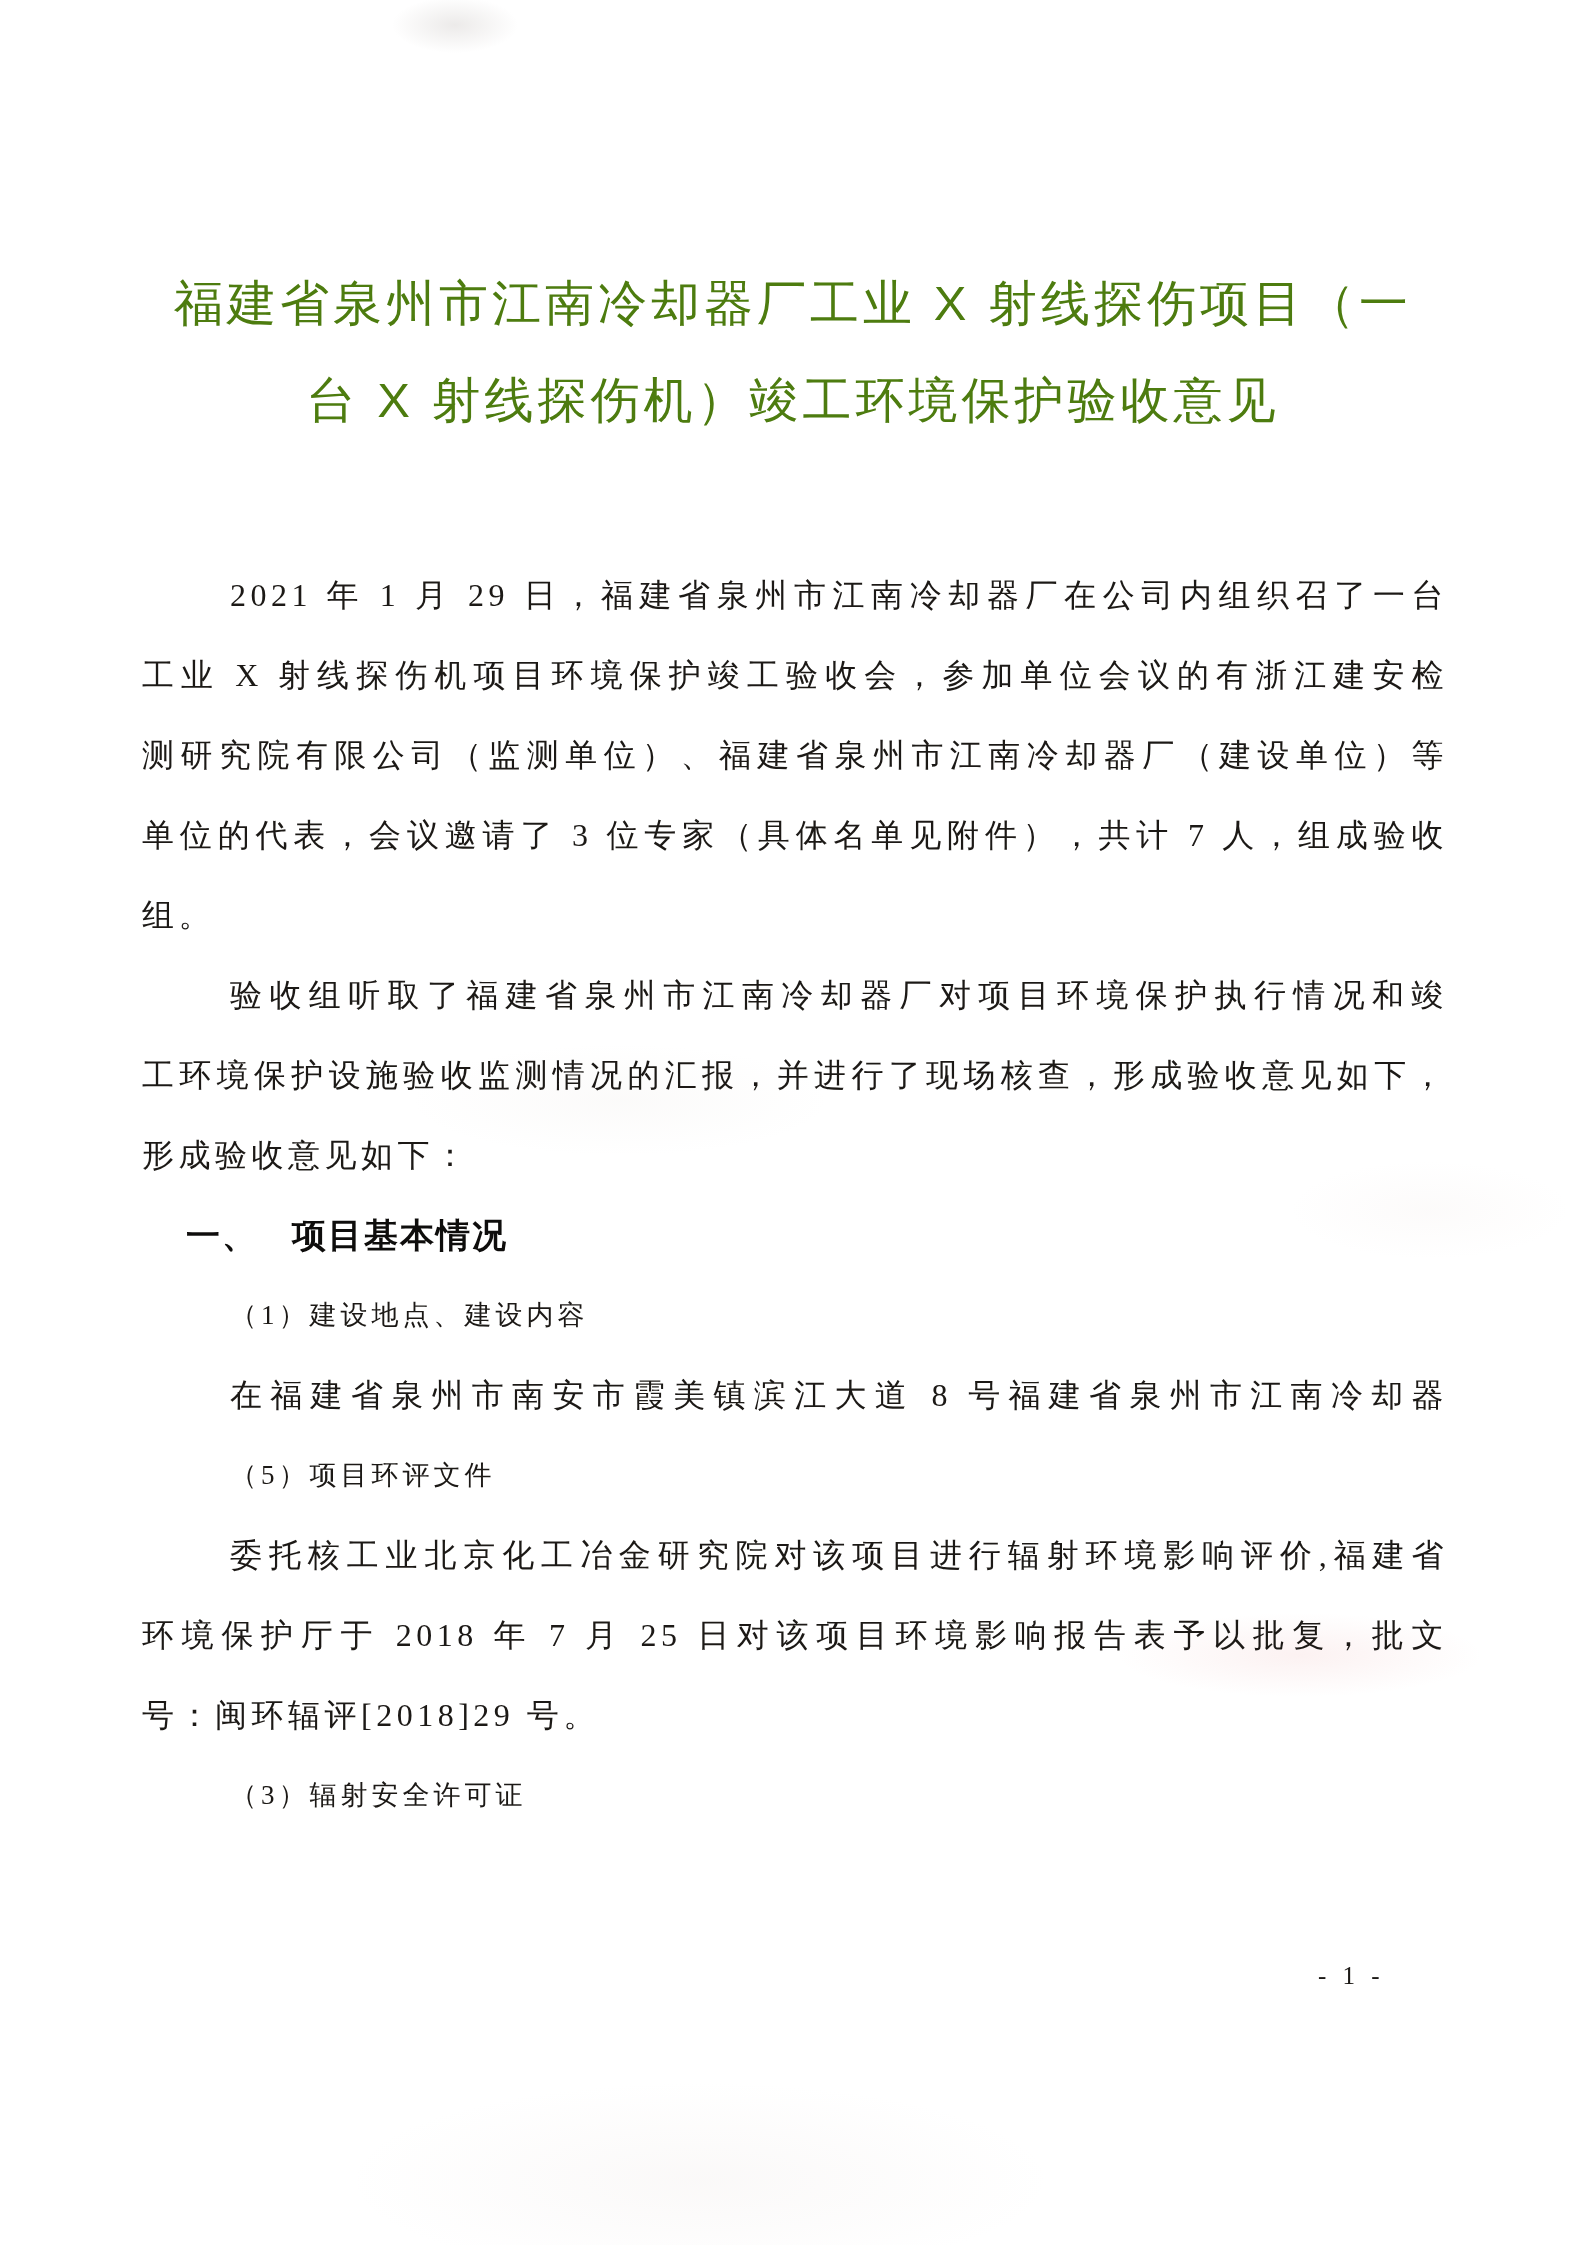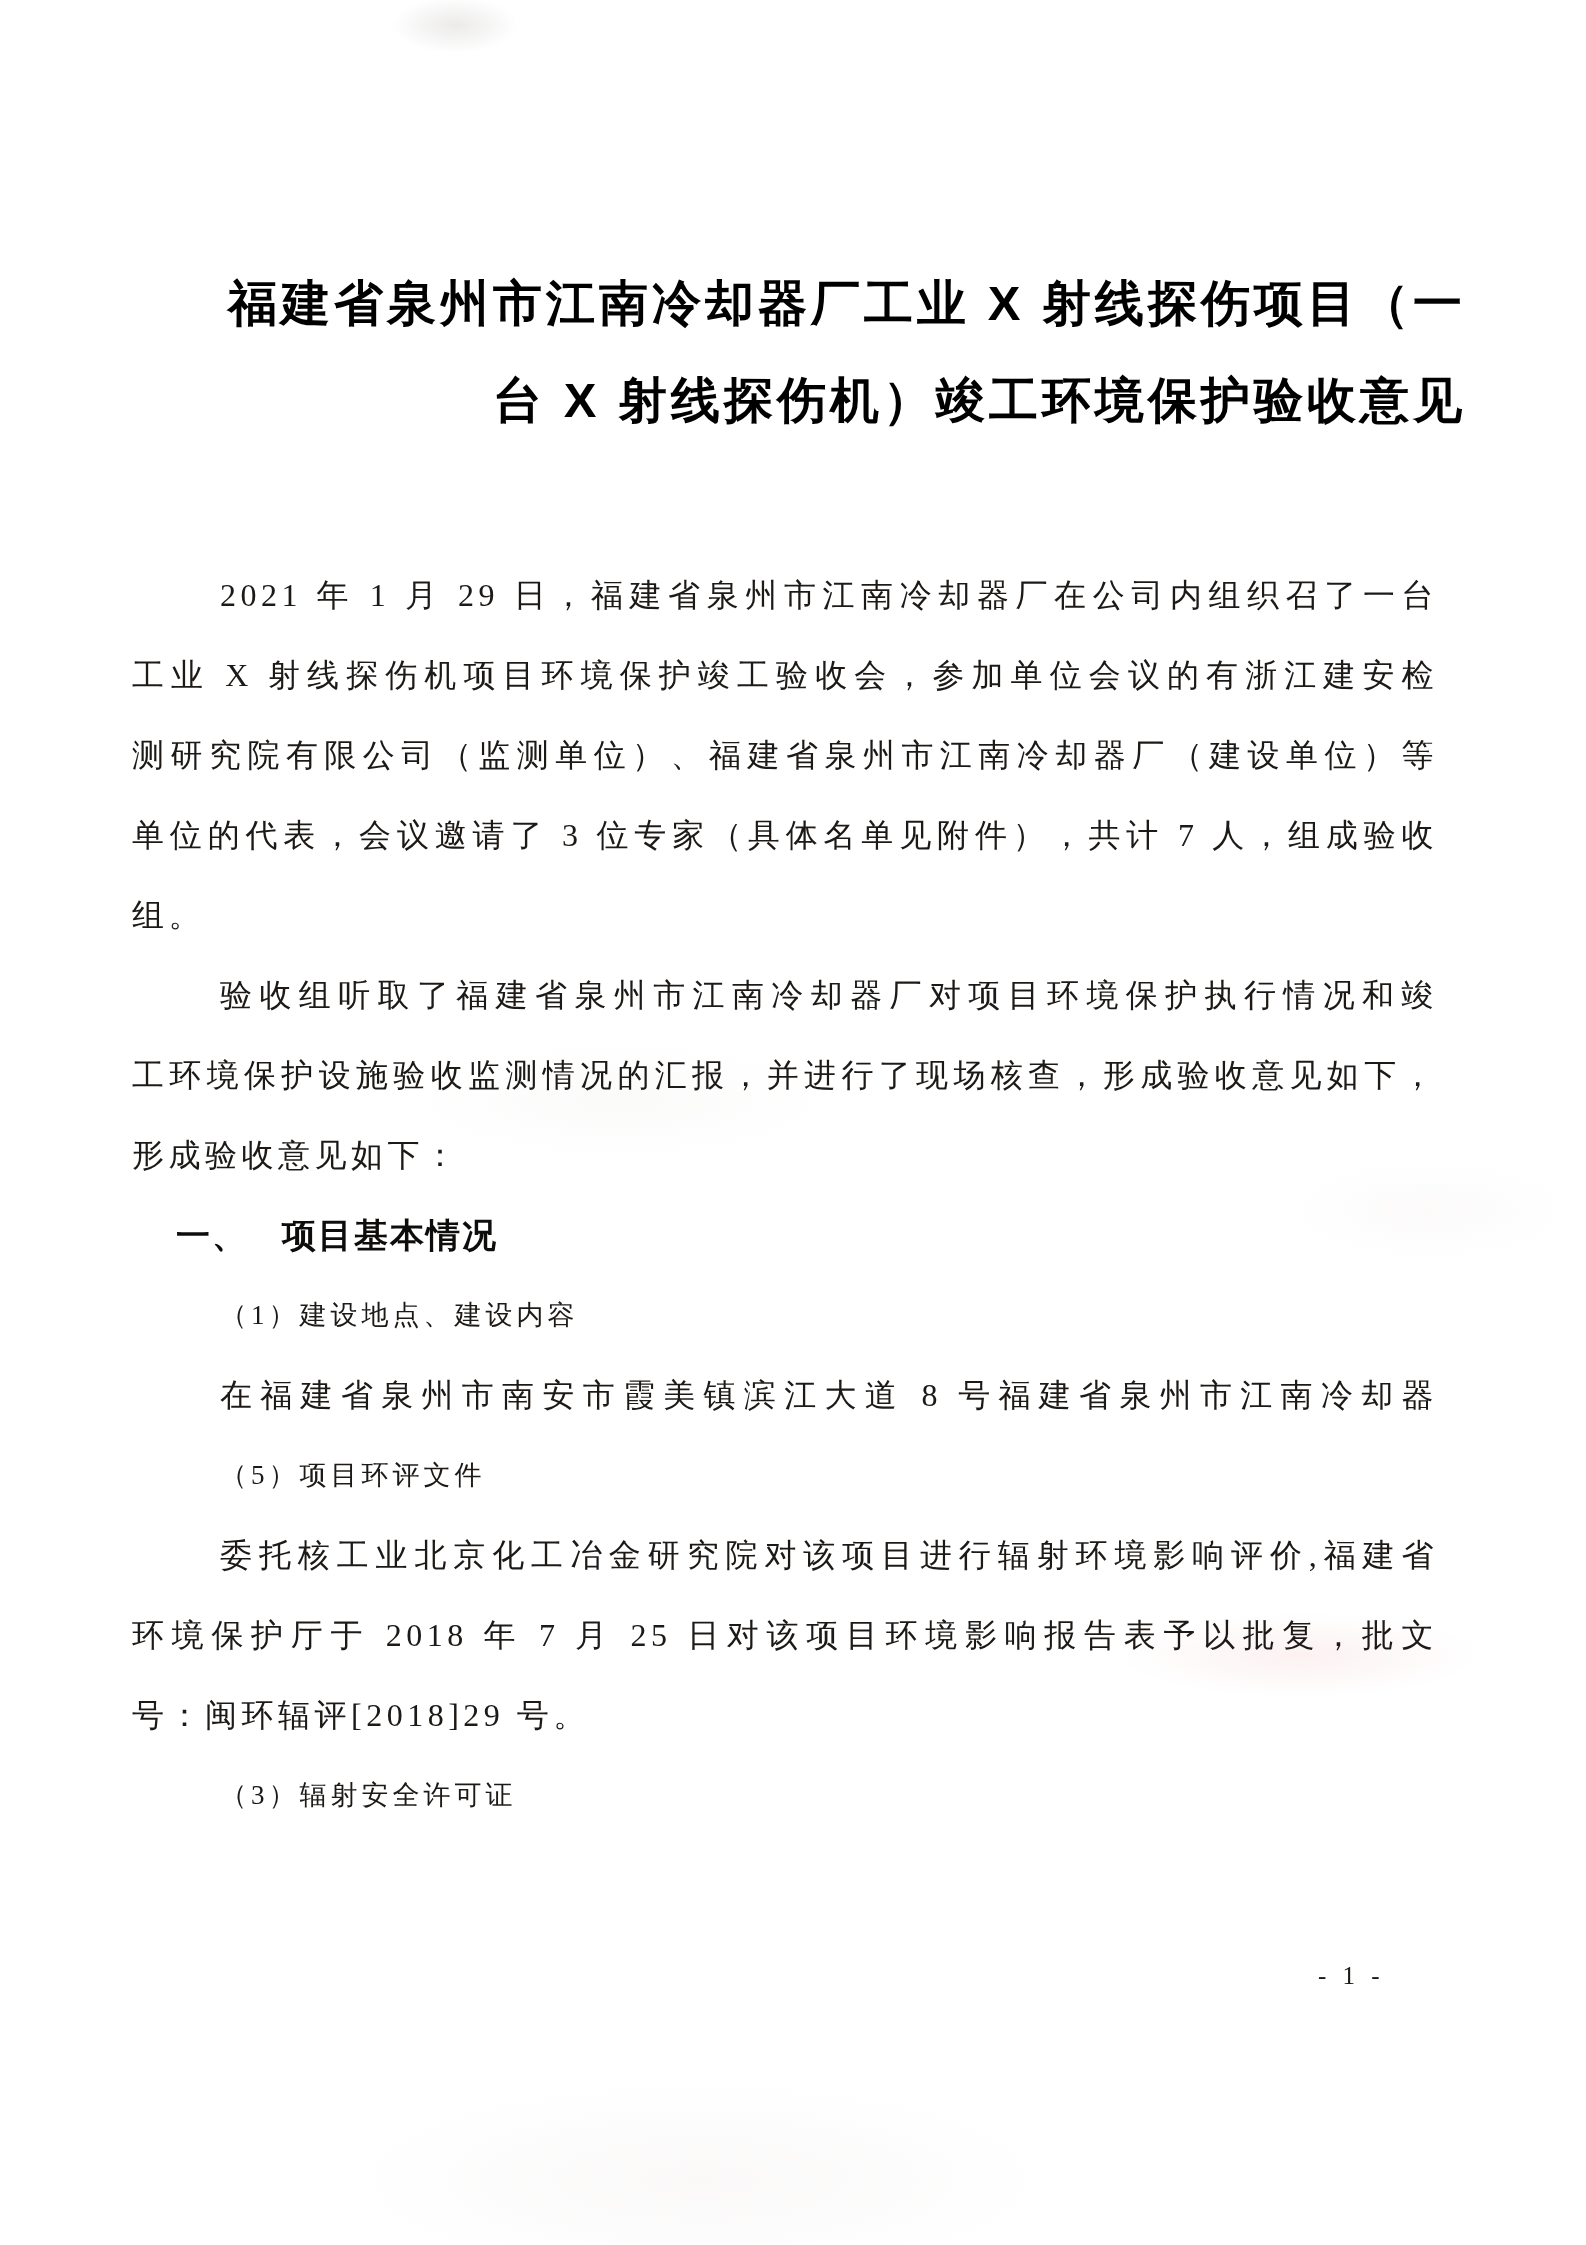--- a/index.html
+++ b/index.html
@@ -18,31 +18,31 @@
       radial-gradient(ellipse 90px 40px at 455px 25px, rgba(150,140,135,0.18), rgba(150,140,135,0) 70%),
       radial-gradient(ellipse 260px 60px at 1300px 1655px, rgba(235,170,170,0.16), rgba(235,170,170,0) 70%),
       radial-gradient(ellipse 300px 80px at 620px 1100px, rgba(200,190,180,0.07), rgba(200,190,180,0) 70%),
       radial-gradient(ellipse 500px 140px at 700px 2180px, rgba(210,195,190,0.10), rgba(210,195,190,0) 70%),
       radial-gradient(ellipse 200px 70px at 1430px 1210px, rgba(220,200,195,0.08), rgba(220,200,195,0) 70%);
   }
 
   .doc-title{
     position:absolute;
     left:120px; width:1346px; top:255px;
-    text-align:right;
+    text-align:center;
     font-family:"Liberation Sans","DejaVu Sans",sans-serif;
-    font-weight:bold;
+    font-weight:normal;
     font-size:49px;
     line-height:97px;
     letter-spacing:4px;
-    color:#000000;
+    color:#4d7c0f;
   }
   .doc-body{
     position:absolute;
-    left:132px; top:555px; width:1306px;
+    left:142px; top:555px; width:1306px;
   }
   .line{
     height:80px;
     line-height:80px;
     font-size:32px;
     letter-spacing:4.5px;
     white-space:nowrap;
     color:#1c1916;
   }
   .line.just{

